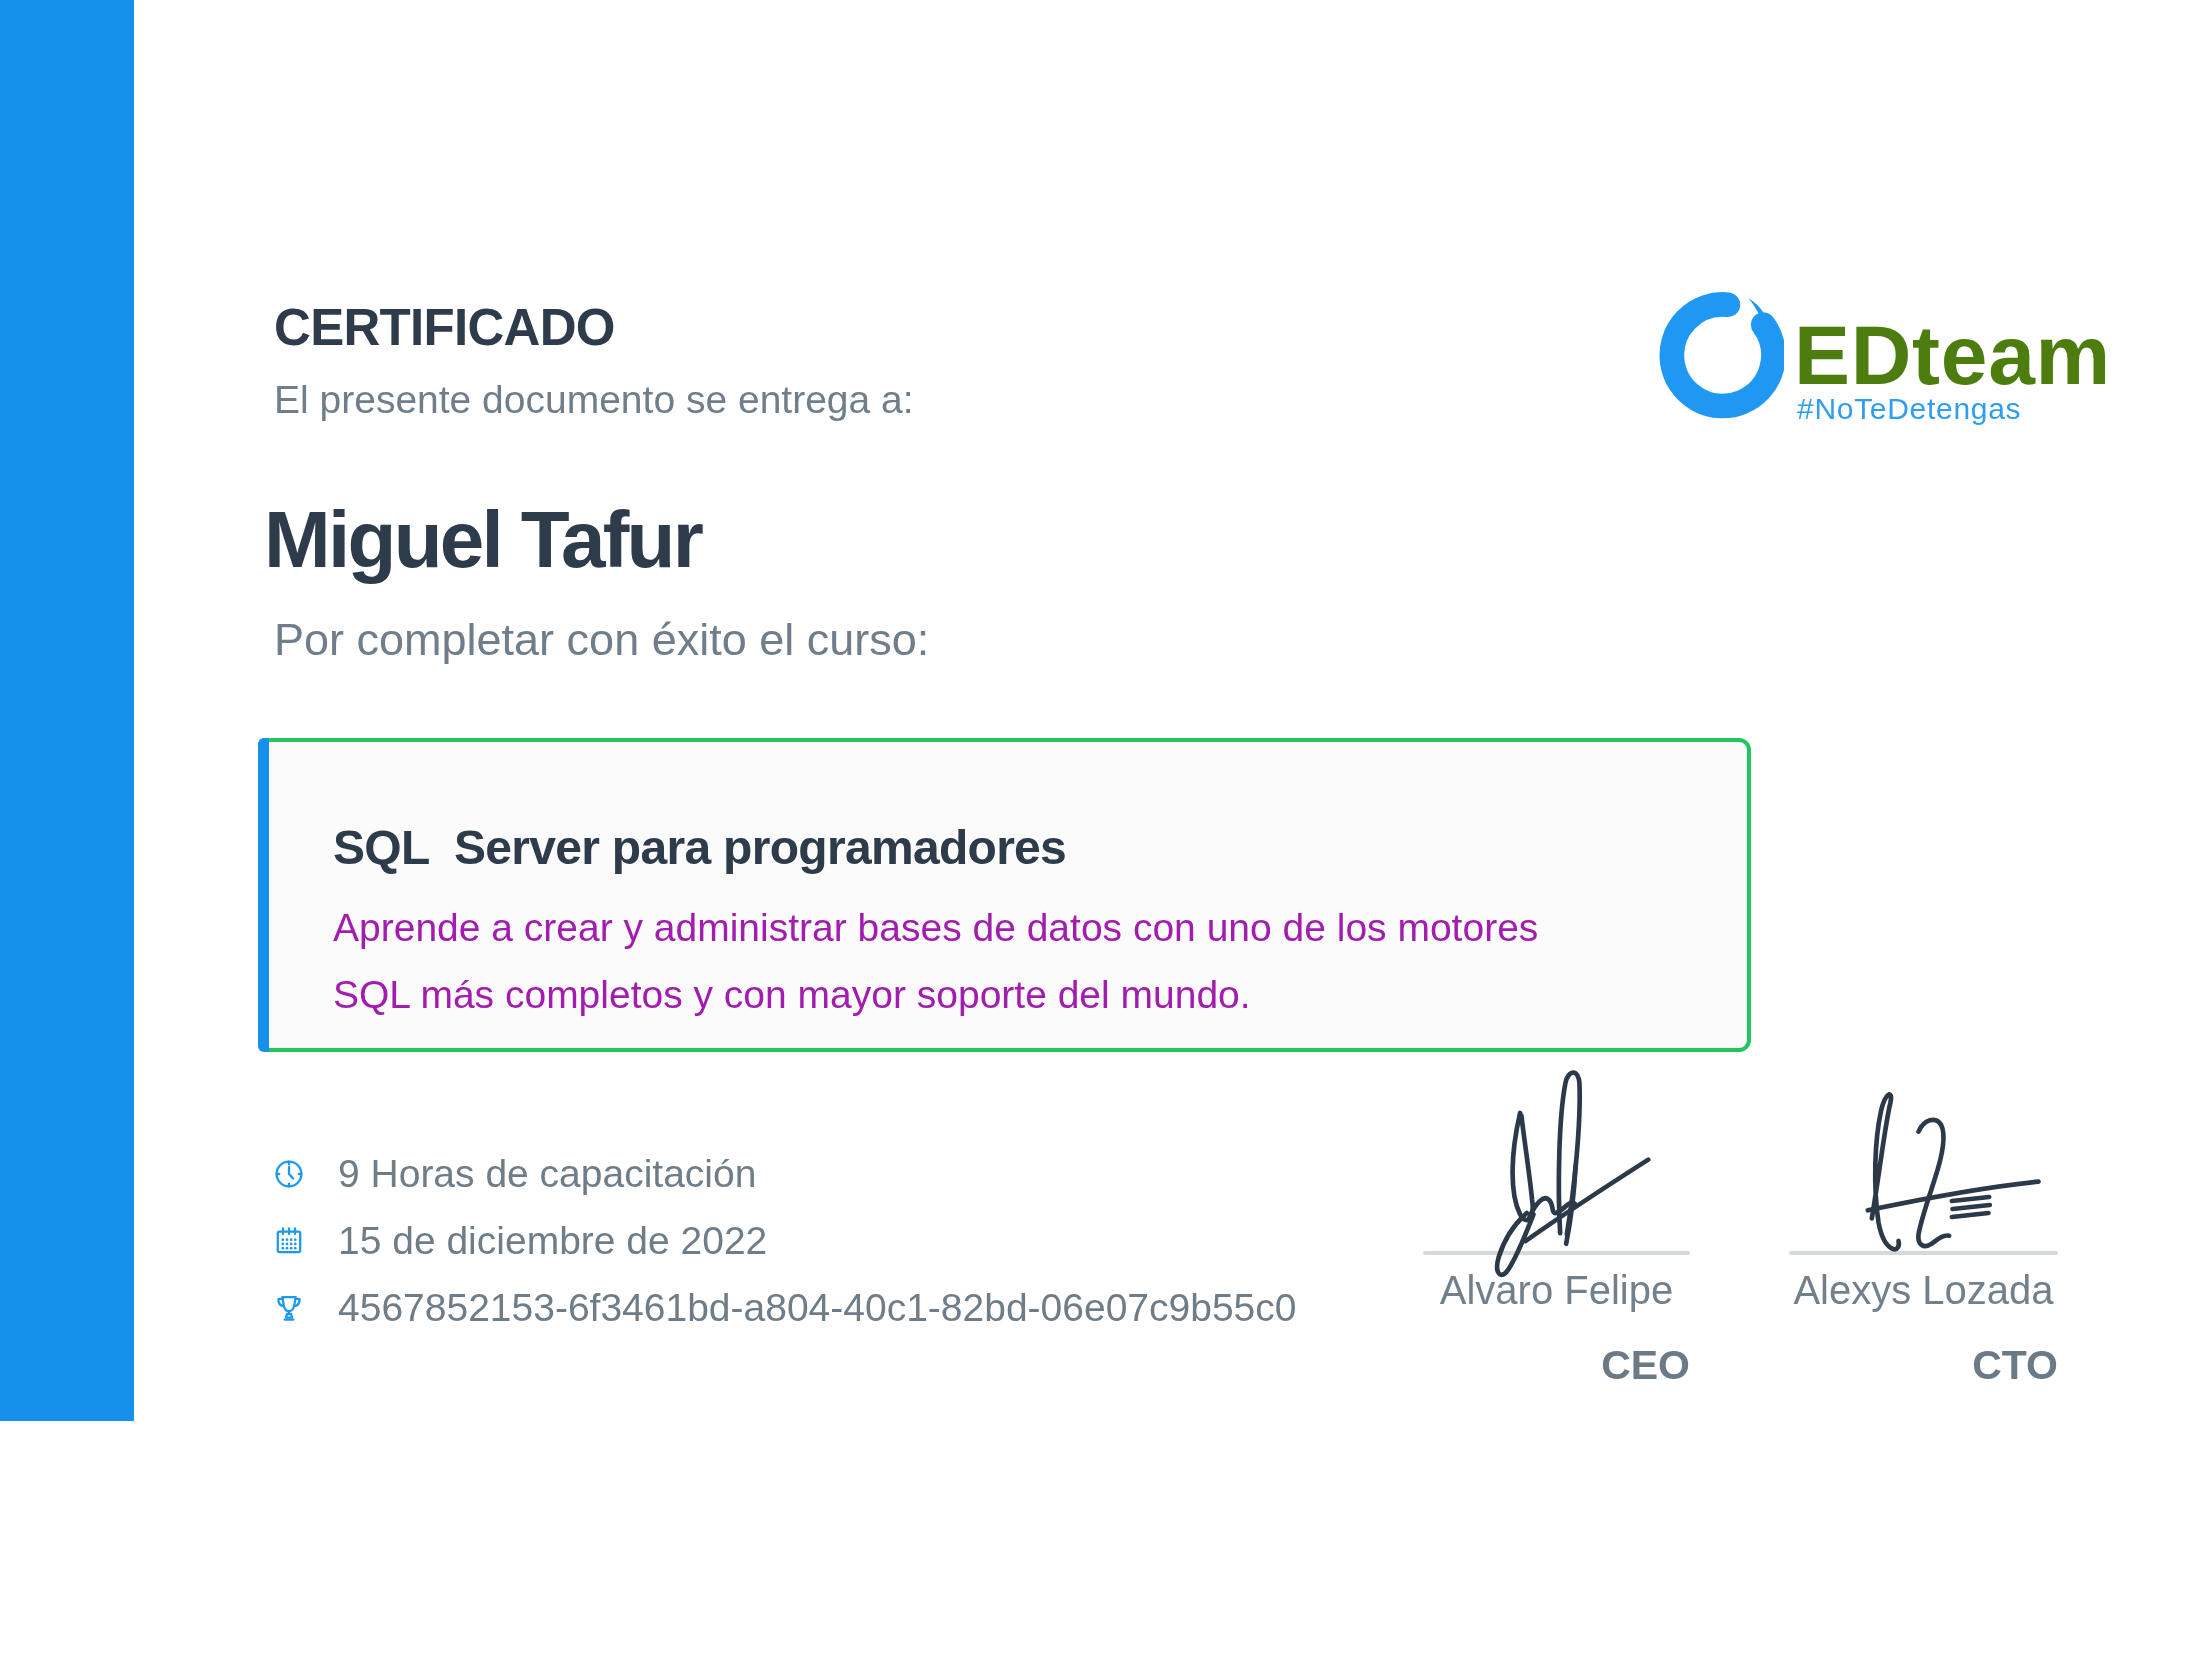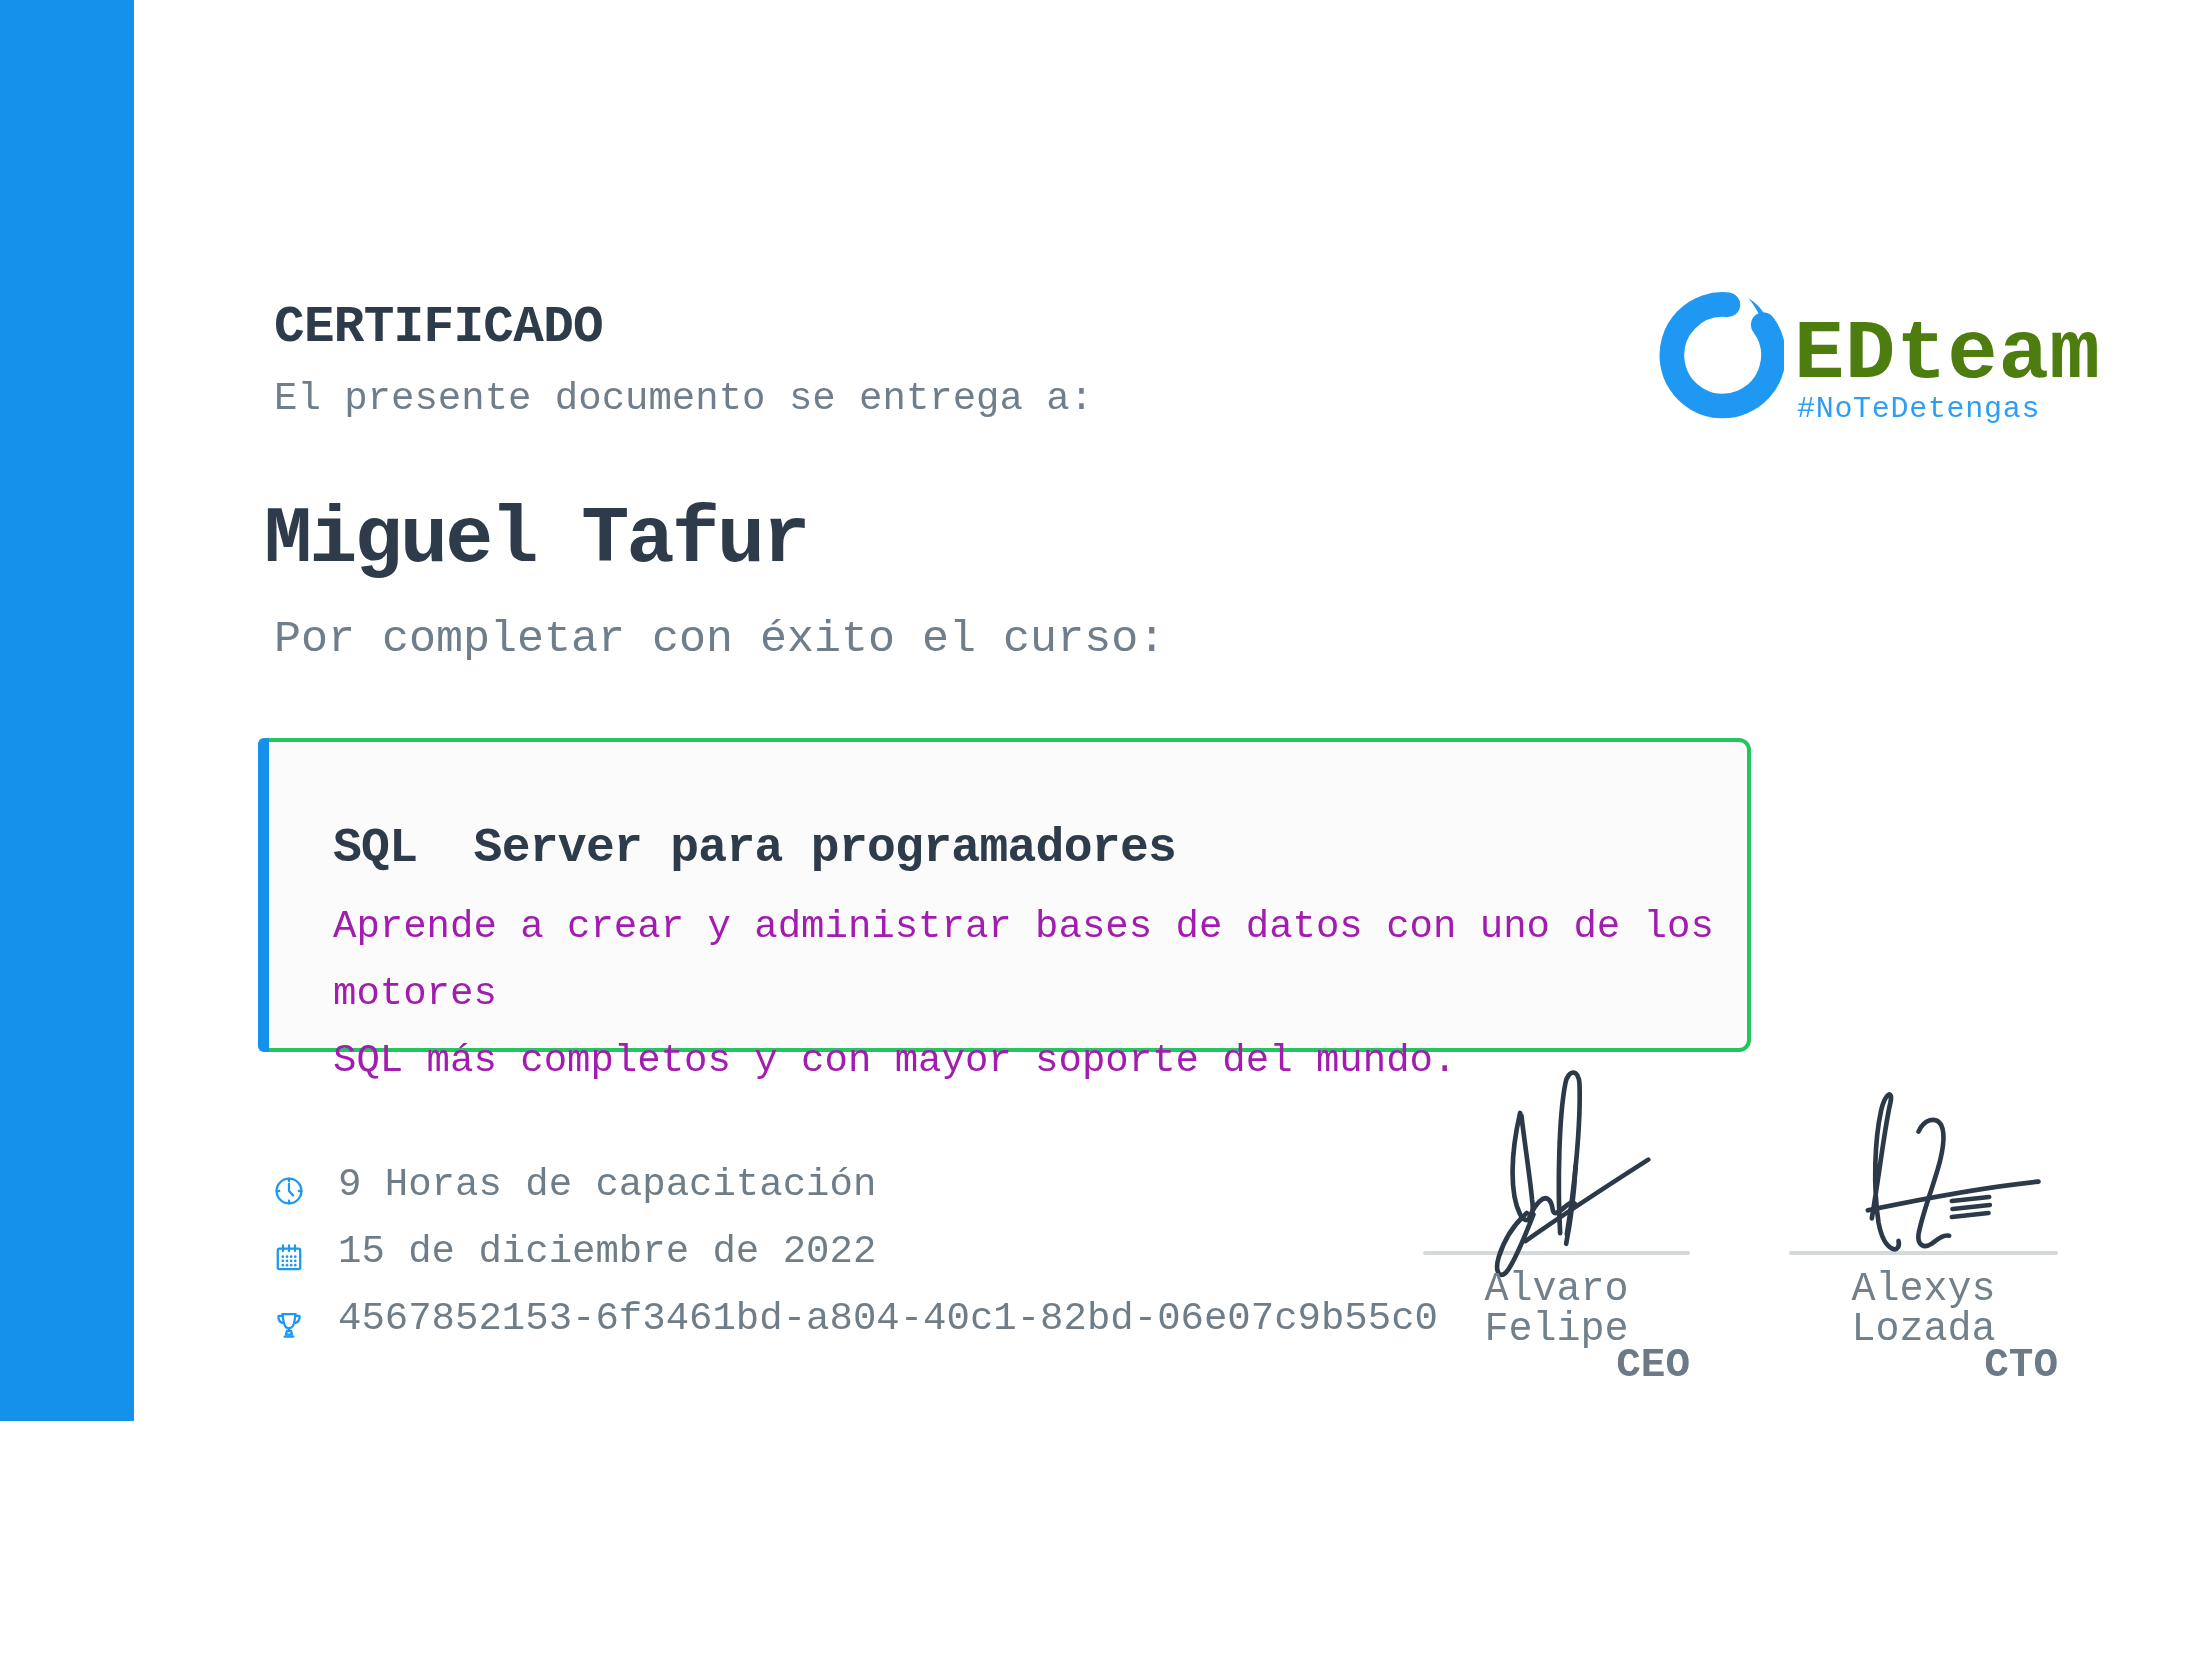--- a/index.html
+++ b/index.html
@@ -1,21 +1,21 @@
 <!DOCTYPE html>
 <html style="font-size:10.7px"><head>
 <meta charset="utf-8">
 <style>
   html,body{margin:0;padding:0;background:#ffffff;}
   .page{
     position:relative;
     width:2205px;height:1421px;
     background:#ffffff;
     overflow:hidden;
-    font-family:Liberation Mono, monospace;
+    font-family:Liberation Sans, sans-serif;
   }
   .leftbar{
     position:absolute;left:0;top:0;width:134px;height:1671px;
     background:#1591EC;
   }
   .cert-title{
     position:absolute;left:274px;top:302px;
     font-size:51px;font-weight:bold;color:#2D3B4A;
     letter-spacing:-0.7px;line-height:1;
   }
@@ -62,21 +62,21 @@
     position:absolute;left:71px;top:82px;
     font-size:48px;font-weight:bold;color:#2D3B4A;
     letter-spacing:-0.7px;line-height:1;white-space:pre;
   }
   .course-desc{
     position:absolute;left:71px;top:152px;
     font-size:39px;color:#a21caf;line-height:67px;
   }
   
   .details{position:absolute;left:273px;top:1140px;}
-  .detail-row{display:flex;align-items:flex-end;height:67px;}
+  .detail-row{display:flex;align-items:center;height:67px;}
   .detail-icon{width:32px;height:32px;flex:0 0 32px;margin-right:33px;}
   .detail-icon svg{display:block;width:32px;height:32px;}
   .detail-text{font-size:39px;color:#6F7D88;white-space:pre;}
   
   .sig-block{position:absolute;top:1066px;width:267px;height:347px;}
   .sig-block.left{left:1423px;}
   .sig-block.right{left:1789px;width:269px;}
   .sig-line{
     position:absolute;top:185px;left:0;right:0;height:4px;
     background:#D4D9DB;border-radius:2px;

